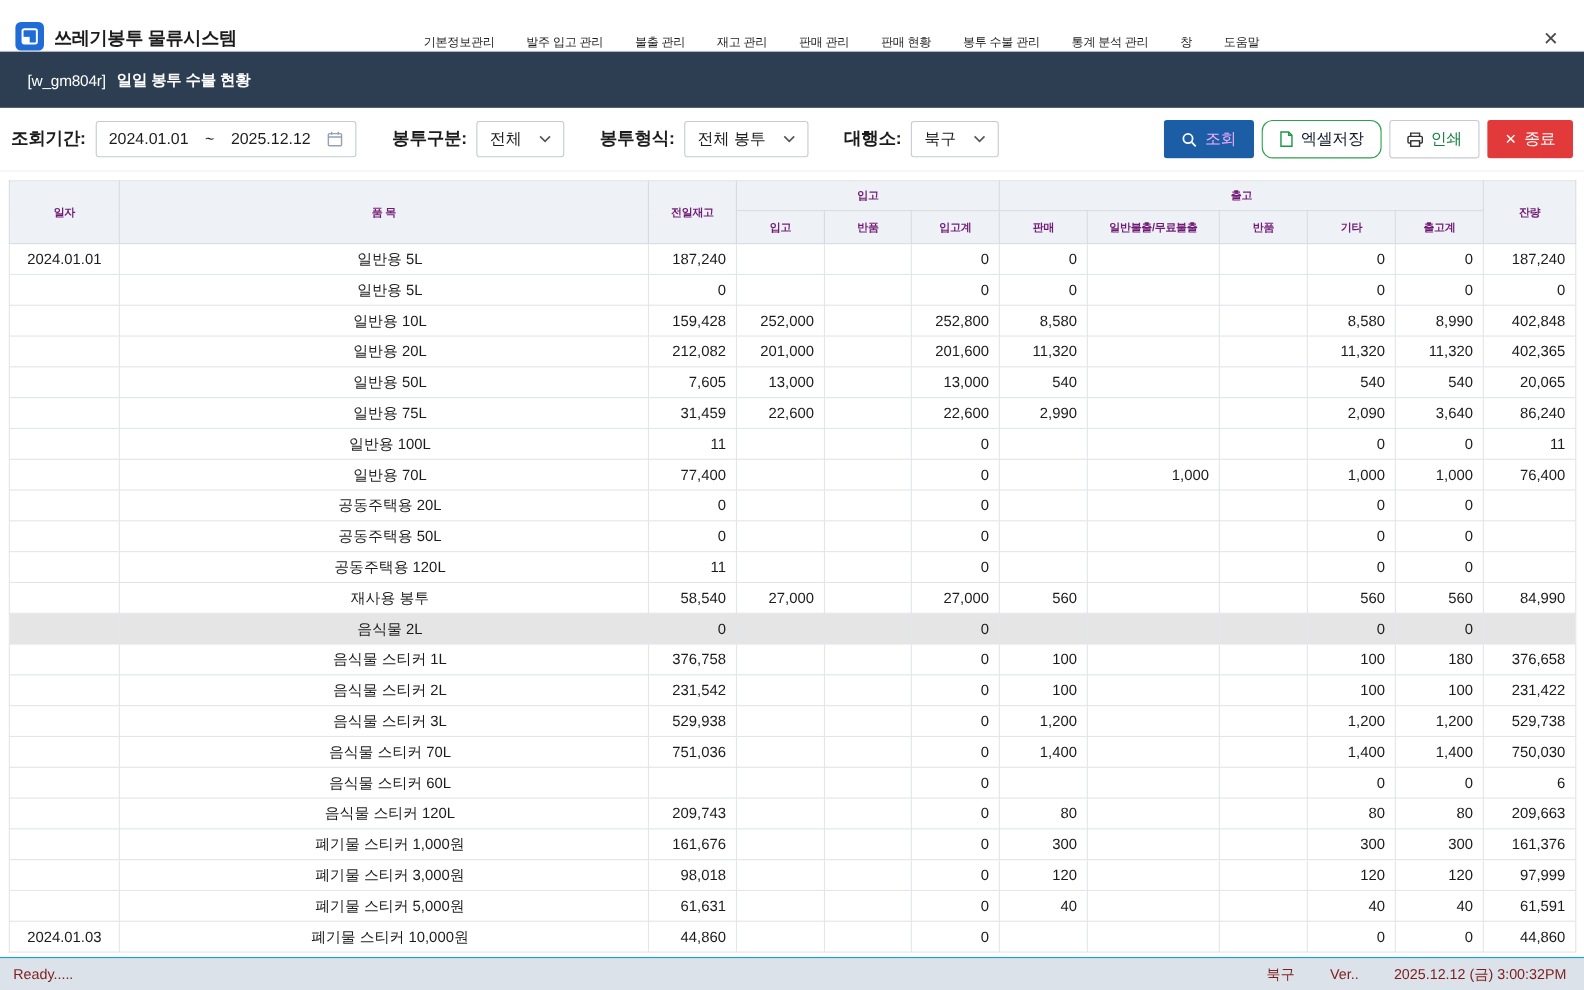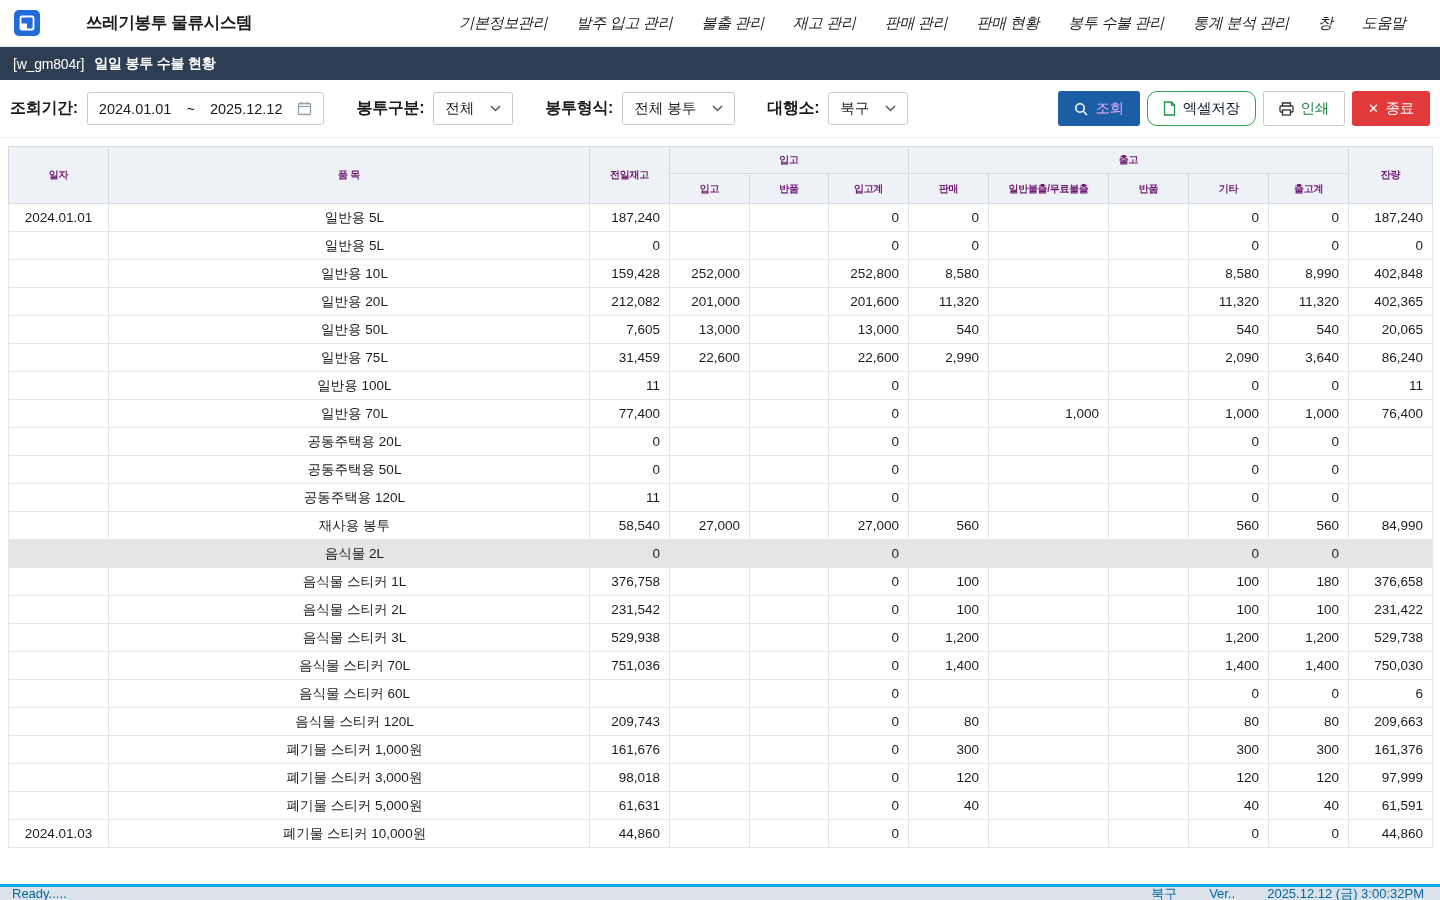--- a/index.html
+++ b/index.html
@@ -1,28 +1,28 @@
 <!DOCTYPE html>
 <html><head>
 <meta charset="utf-8">
 <style>
   * { box-sizing: border-box; margin:0; padding:0; }
   html,body { width:1440px; height:900px; }
   body { font-family:"Liberation Sans","DejaVu Sans",sans-serif; background:#fff; position:relative; overflow:hidden; color:#1c1c1c; }
 
   
-  .topbar { height:47px; display:flex; align-items:center; padding:0 18px 0 14px; border-bottom:1px solid #e5e7ea; background:#fff;gap:37px; }
+  .topbar { height:47px; display:flex; align-items:flex-end; padding:0 18px 0 14px; border-bottom:1px solid #e5e7ea; background:#fff; }
   .logo { width:26px; height:26px; border-radius:5px; background:#1f6cd6; display:flex; align-items:center; justify-content:center; flex:0 0 auto; }
   .app-title { font-size:16.5px; font-weight:bold; margin-left:9px; letter-spacing:-0.3px; white-space:nowrap; }
   .menu { display:flex; gap:29px; margin-left:170px; }
-  .menu-item { font-size:15px; letter-spacing:-0.3px; cursor:pointer; white-space:nowrap;font-style:italic; }
+  .menu-item { font-size:11px; letter-spacing:-0.3px; cursor:pointer; white-space:nowrap; }
   .win-close { margin-left:auto; font-size:17px; color:#4a4a4a; cursor:pointer; padding:2px 5px; line-height:1; }
 
   
-  .titlebar { height:33px; background:#2d3e52; color:#fff; display:flex; align-items:center; padding:0 13px; font-size:14px; letter-spacing:-0.2px; }
+  .titlebar { height:51px; background:#2d3e52; color:#fff; display:flex; align-items:center; padding:0 25px; font-size:14px; letter-spacing:-0.2px; }
   .titlebar .code { margin-right:10px; }
   .titlebar .name { font-weight:bold; }
 
   
   .filterbar { height:58px; display:flex; align-items:center; padding:0 10px; border-bottom:1px solid #eef0f3; }
   .f-label { font-size:16px; font-weight:bold; letter-spacing:-0.3px; margin-right:9px; white-space:nowrap; }
   .gap { margin-left:32px; }
   .daterange { height:33px; border:1px solid #c6cbd2; border-radius:3px; display:flex; align-items:center; padding:0 11px; gap:15px; font-size:14.5px; }
   .dd { height:33px; border:1px solid #c6cbd2; border-radius:3px; display:flex; align-items:center; padding:0 11px; gap:16px; font-size:14.5px; cursor:pointer; white-space:nowrap; background:#fff;text-align:right; }
   .actions { margin-left:auto; display:flex; gap:7px; }
@@ -40,21 +40,21 @@
   thead th { background:#eef1f5; border-color:#d7dbe0; font-weight:bold; color:#701a75; letter-spacing:-0.3px; font-size:10px; padding:0 2px; }
   thead tr.h1 th { height:27px; }
   thead tr.h2 th { height:30px; }
   td { height:28px; padding:0 9px; color:#1c1c1c; }
   td.c-date { text-align:center; }
   td.c-item { text-align:center; padding-left:20px; }
   td.c-num  { text-align:right; font-variant-numeric:tabular-nums; }
   tr.hl td { background:#e5e5e5; }
 
   
-  .statusbar { position:absolute; left:0; right:0; bottom:0; height:16px; background:#dbe2e9; border-top:3px solid #0ea5e9; display:flex; align-items:center; padding:0 12px; font-size:13px; color:#0369a1; }
+  .statusbar { position:absolute; left:0; right:0; bottom:0; height:30px; background:#dbe2e9; border-top:1px solid #0ea5e9; display:flex; align-items:center; padding:0 12px; font-size:13px; color:#7f1d1d; }
   .statusbar .right { margin-left:auto; display:flex; align-items:center; }
   .statusbar .seg { padding:0 16px; }
   .statusbar .seg:last-child { padding-right:4px; }
   svg { display:block; }
 </style>
 </head>
 <body>
 
 <header class="topbar">
   <div class="logo">

